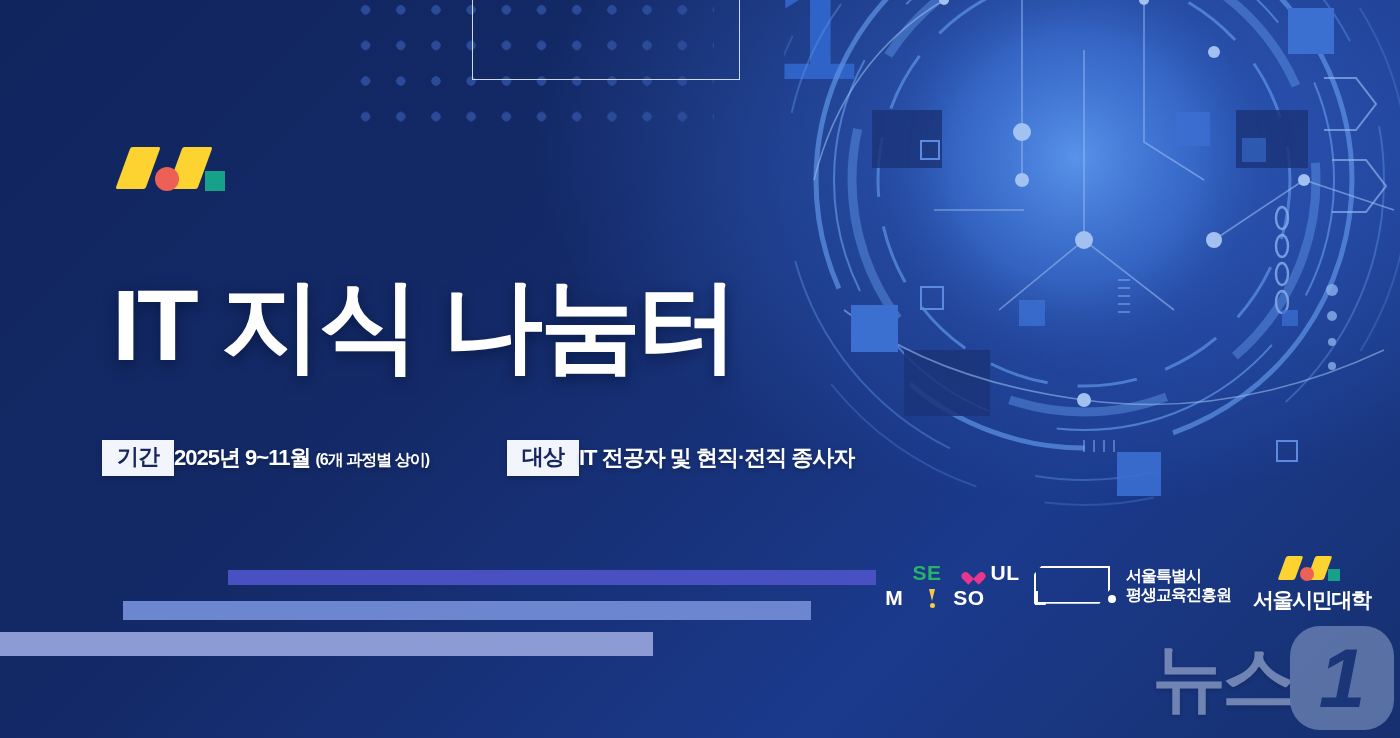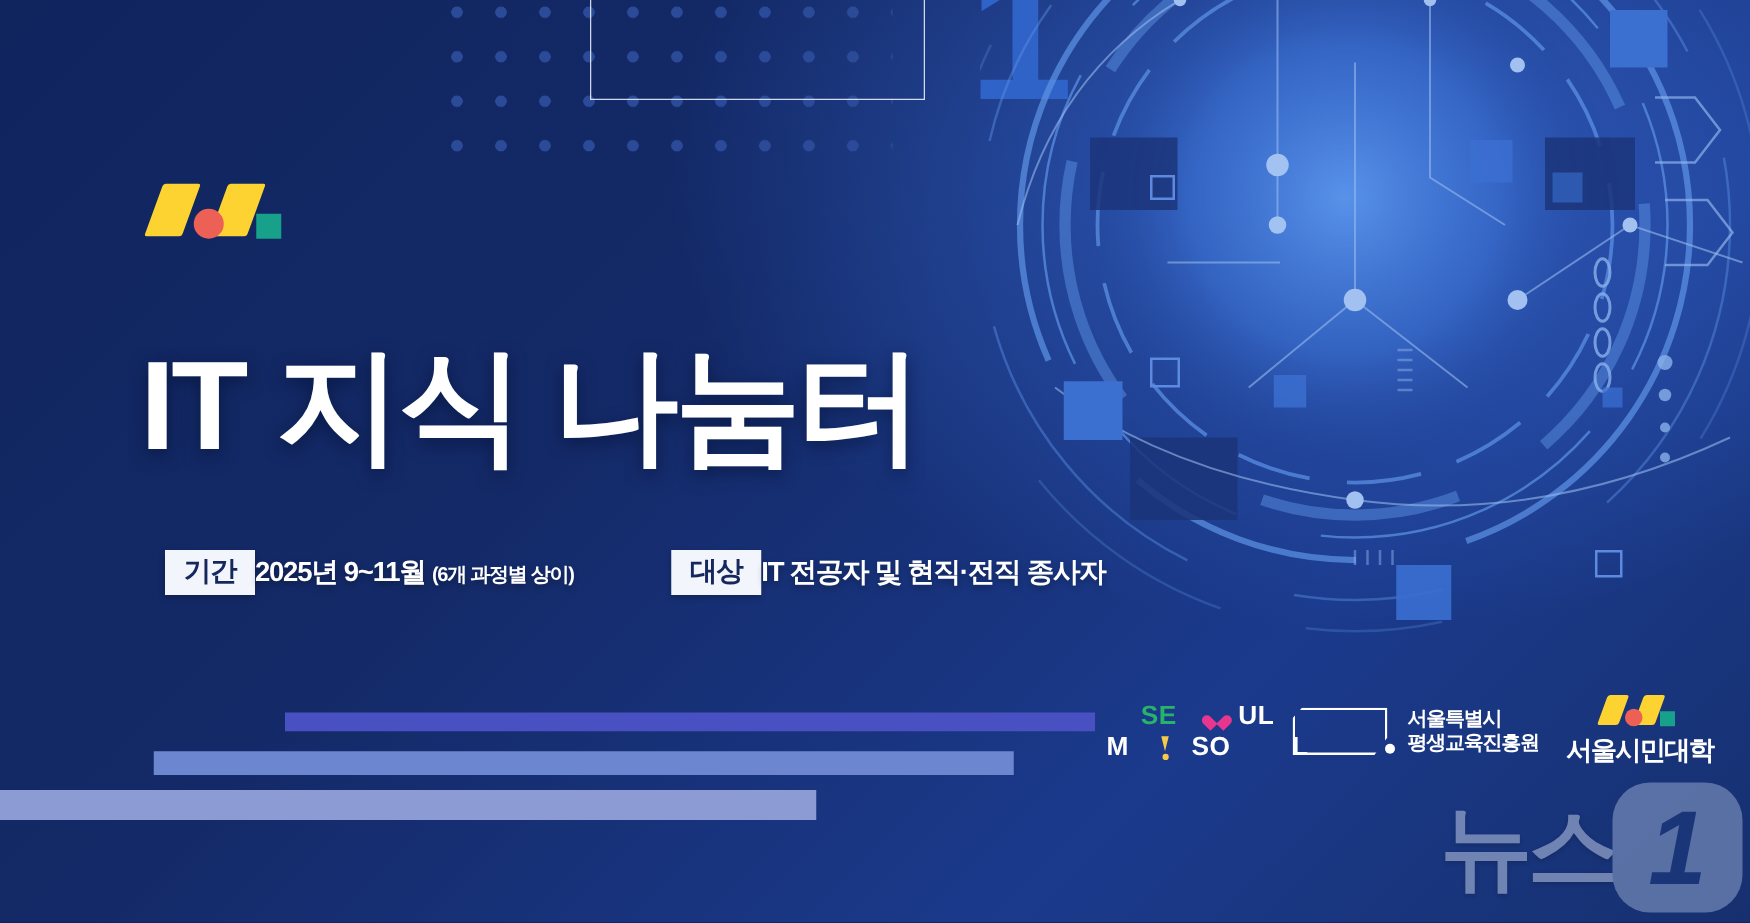--- a/index.html
+++ b/index.html
@@ -88,21 +88,21 @@
 
   .title{
     position:absolute; left:112px; top:272px;
     font-size:101px; font-weight:800; color:#ffffff;
     letter-spacing:-3px; line-height:1.06;
     text-shadow:0 4px 14px rgba(2,14,46,.55);
   }
 
   
   .info{
-    position:absolute; left:132px; top:440px;
+    position:absolute; left:102px; top:440px;
     width:850px;
   }
   .info-row{ display:flex; align-items:center; margin-bottom:15px; }
   .info-cell{ display:flex; align-items:center; }
   .info-cell.c1{ width:405px; }
   .label{
     background:#f2f5fb; color:#15275c;
     font-size:22px; font-weight:800; letter-spacing:-1px;
     padding:5px 13px 6px; line-height:1.12;
     min-width:72px; text-align:center;
@@ -162,21 +162,21 @@
   .ublue{
     display:inline-block; width:12px; height:15px; position:relative;
     margin:0 .5px; transform:translateY(2px);
   }
   .ublue:before{
     content:""; position:absolute; inset:0;
     background:#3a7de0; border-radius:0 0 7px 7px;
   }
 
   
-  .pyeong{ display:flex; align-items:flex-end; margin-right:22px; }
+  .pyeong{ display:flex; align-items:flex-start; margin-right:22px; }
   .bubble{
     width:82px; height:38px; position:relative; margin-right:10px;
   }
   .bubble .shape{
     position:absolute; inset:0 6px 0 0;
     border:2.4px solid #ffffff;
     clip-path:polygon(10% 0, 100% 0, 100% 62%, 86% 100%, 0 100%, 0 22%);
   }
   .bubble .pt{
     position:absolute; right:0; bottom:1px;

